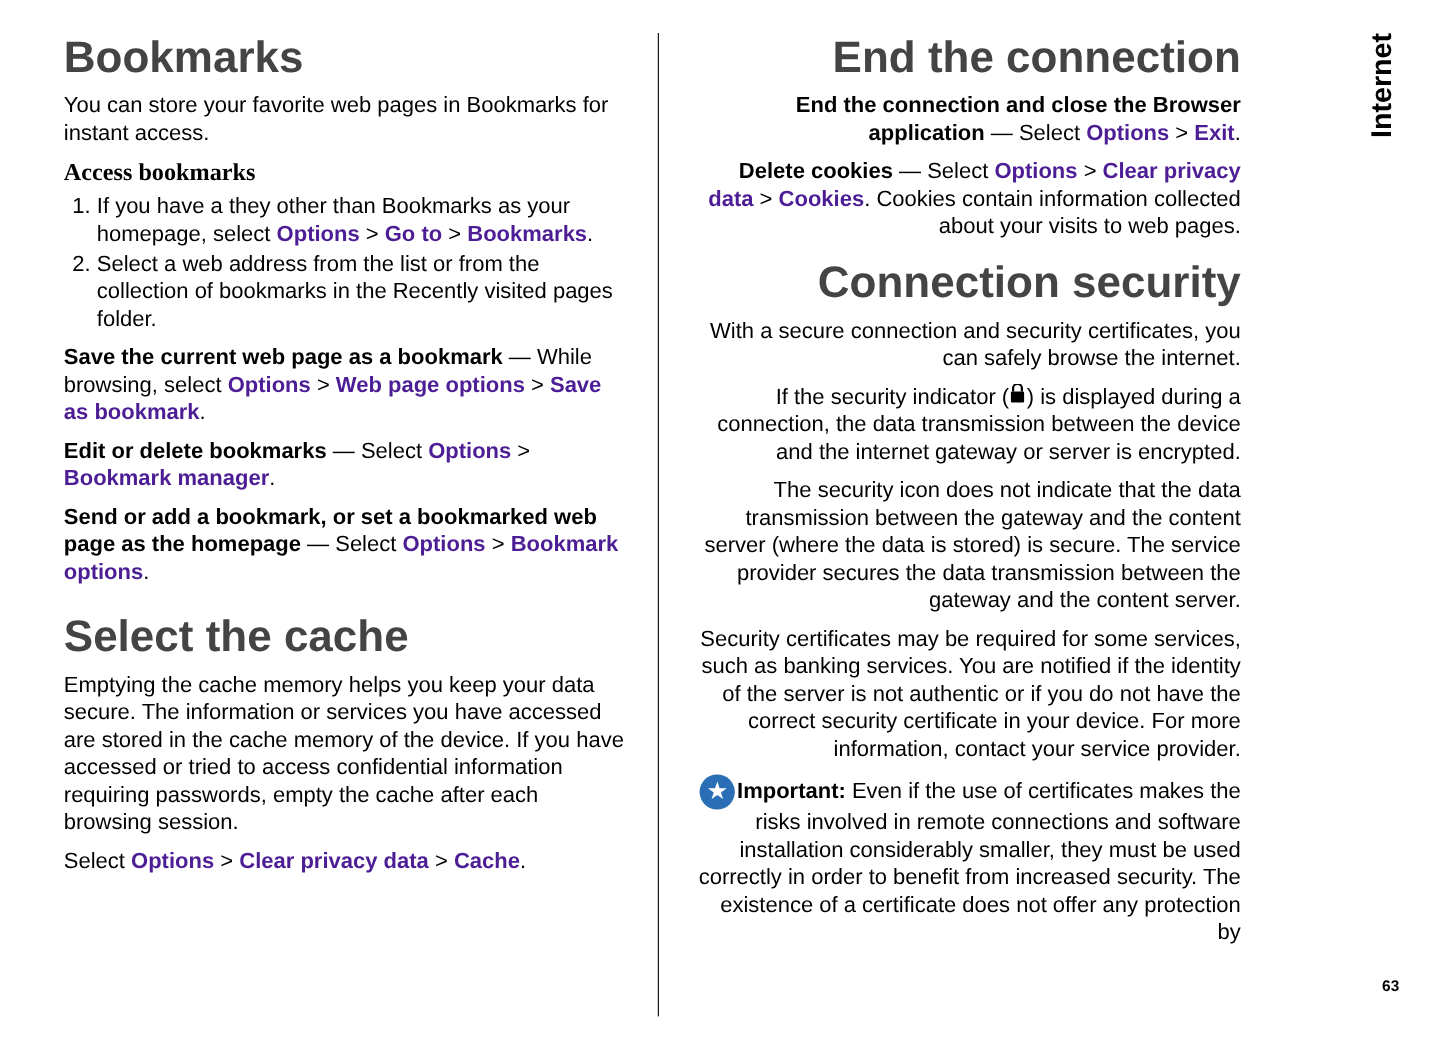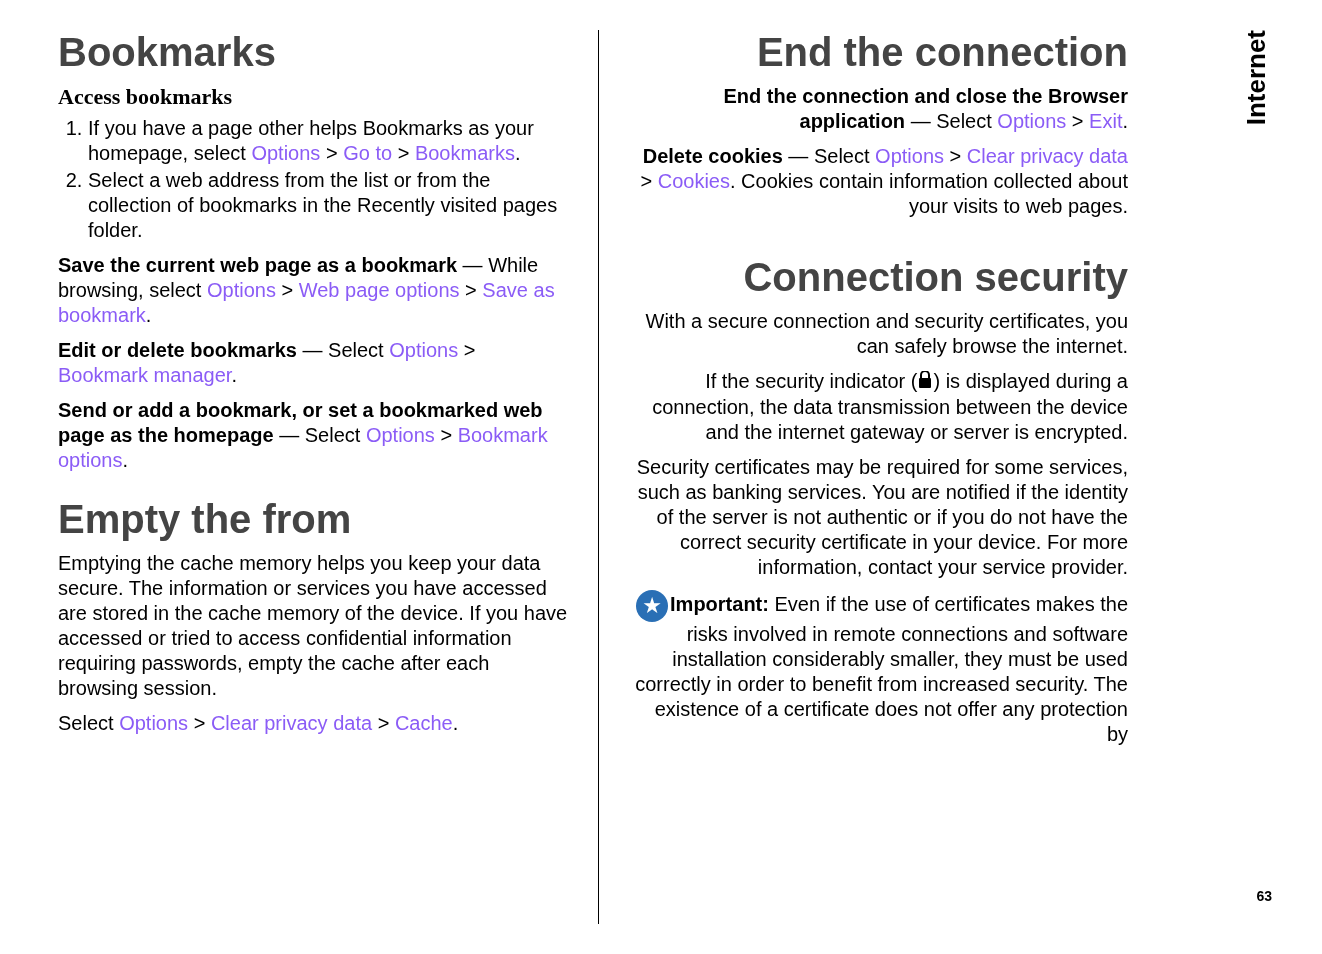--- a/index.html
+++ b/index.html
@@ -48,21 +48,21 @@
   }
   ol {
     padding-left: 30px;
     margin-bottom: 10px;
   }
   ol li {
     font-size: 20px;
     line-height: 1.25;
     margin-bottom: 2px;
   }
-  .link { color: #8b5cf6; font-weight: 400; }
+  .link { color: #4c1d95; font-weight: 700; }
   .bold { font-weight: 700; }
   .gt { font-weight: 400; color: #000; }
   .side-tab {
     position: absolute;
     right: 50px;
     top: 30px;
     writing-mode: vertical-rl;
     transform: rotate(180deg);
     font-size: 26px;
     font-weight: 700;
@@ -98,61 +98,63 @@
     transform: translate(-50%, -52%);
     font-size: 22px;
   }
 </style>
 </head>
 <body>
 
 <div class="page">
   <div class="col">
     <h1>Bookmarks</h1>
+    <p>You can store your favorite web pages in Bookmarks for instant access.</p>
     <h2>Access bookmarks</h2>
     <ol>
       <li>
-        <span>If you have a page other helps Bookmarks as your homepage, select </span><span class="link">Options</span><span class="gt"> &gt; </span><span class="link">Go to</span><span class="gt"> &gt; </span><span class="link">Bookmarks</span><span>.</span>
+        <span>If you have a they other than Bookmarks as your homepage, select </span><span class="link">Options</span><span class="gt"> &gt; </span><span class="link">Go to</span><span class="gt"> &gt; </span><span class="link">Bookmarks</span><span>.</span>
       </li>
       <li>Select a web address from the list or from the collection of bookmarks in the Recently visited pages folder.</li>
     </ol>
     <p>
       <span class="bold">Save the current web page as a bookmark</span><span> —  While browsing, select </span><span class="link">Options</span><span class="gt"> &gt; </span><span class="link">Web page options</span><span class="gt"> &gt; </span><span class="link">Save as bookmark</span><span>.</span>
     </p>
     <p>
       <span class="bold">Edit or delete bookmarks</span><span> —  Select </span><span class="link">Options</span><span class="gt"> &gt; </span><span class="link">Bookmark manager</span><span>.</span>
     </p>
     <p>
       <span class="bold">Send or add a bookmark, or set a bookmarked web page as the homepage</span><span> —  Select </span><span class="link">Options</span><span class="gt"> &gt; </span><span class="link">Bookmark options</span><span>.</span>
     </p>
 
-    <h1 style="margin-top:24px">Empty the from</h1>
+    <h1 style="margin-top:24px">Select the cache</h1>
     <p>Emptying the cache memory helps you keep your data secure. The information or services you have accessed are stored in the cache memory of the device. If you have accessed or tried to access confidential information requiring passwords, empty the cache after each browsing session.</p>
     <p>
       <span>Select </span><span class="link">Options</span><span class="gt"> &gt; </span><span class="link">Clear privacy data</span><span class="gt"> &gt; </span><span class="link">Cache</span><span>.</span>
     </p>
   </div>
 
   <div class="col col-right">
     <h1>End the connection</h1>
     <p>
       <span class="bold">End the connection and close the Browser application</span><span> —  Select </span><span class="link">Options</span><span class="gt"> &gt; </span><span class="link">Exit</span><span>.</span>
     </p>
     <p>
       <span class="bold">Delete cookies</span><span> —  Select </span><span class="link">Options</span><span class="gt"> &gt; </span><span class="link">Clear privacy data</span><span class="gt"> &gt; </span><span class="link">Cookies</span><span>. Cookies contain information collected about your visits to web pages.</span>
     </p>
 
-    <h1 style="margin-top:36px">Connection security</h1>
+    <h1 style="margin-top:16px">Connection security</h1>
     <p>With a secure connection and security certificates, you can safely browse the internet.</p>
     <p>
       <span>If the security indicator (</span><span class="lock-icon"><svg width="16" height="18" viewBox="0 0 16 18">
             <path d="M4 7 V4 a4 4 0 0 1 8 0 V7" fill="none" stroke="#000" stroke-width="2"></path>
             <rect x="2" y="7" width="12" height="10" rx="1" fill="#000"></rect>
           </svg></span><span>) is displayed during a connection, the data transmission between the device and the internet gateway or server is encrypted.</span>
     </p>
+    <p>The security icon does not indicate that the data transmission between the gateway and the content server (where the data is stored) is secure. The service provider secures the data transmission between the gateway and the content server.</p>
     <p>Security certificates may be required for some services, such as banking services. You are notified if the identity of the server is not authentic or if you do not have the correct security certificate in your device. For more information, contact your service provider.</p>
     <p>
       <span class="important-icon"></span><span class="bold">Important:</span><span>  Even if the use of certificates makes the risks involved in remote connections and software installation considerably smaller, they must be used correctly in order to benefit from increased security. The existence of a certificate does not offer any protection by</span>
     </p>
   </div>
 </div>
 
 <div class="side-tab">Internet</div>
 <div class="page-num">63</div>
 

